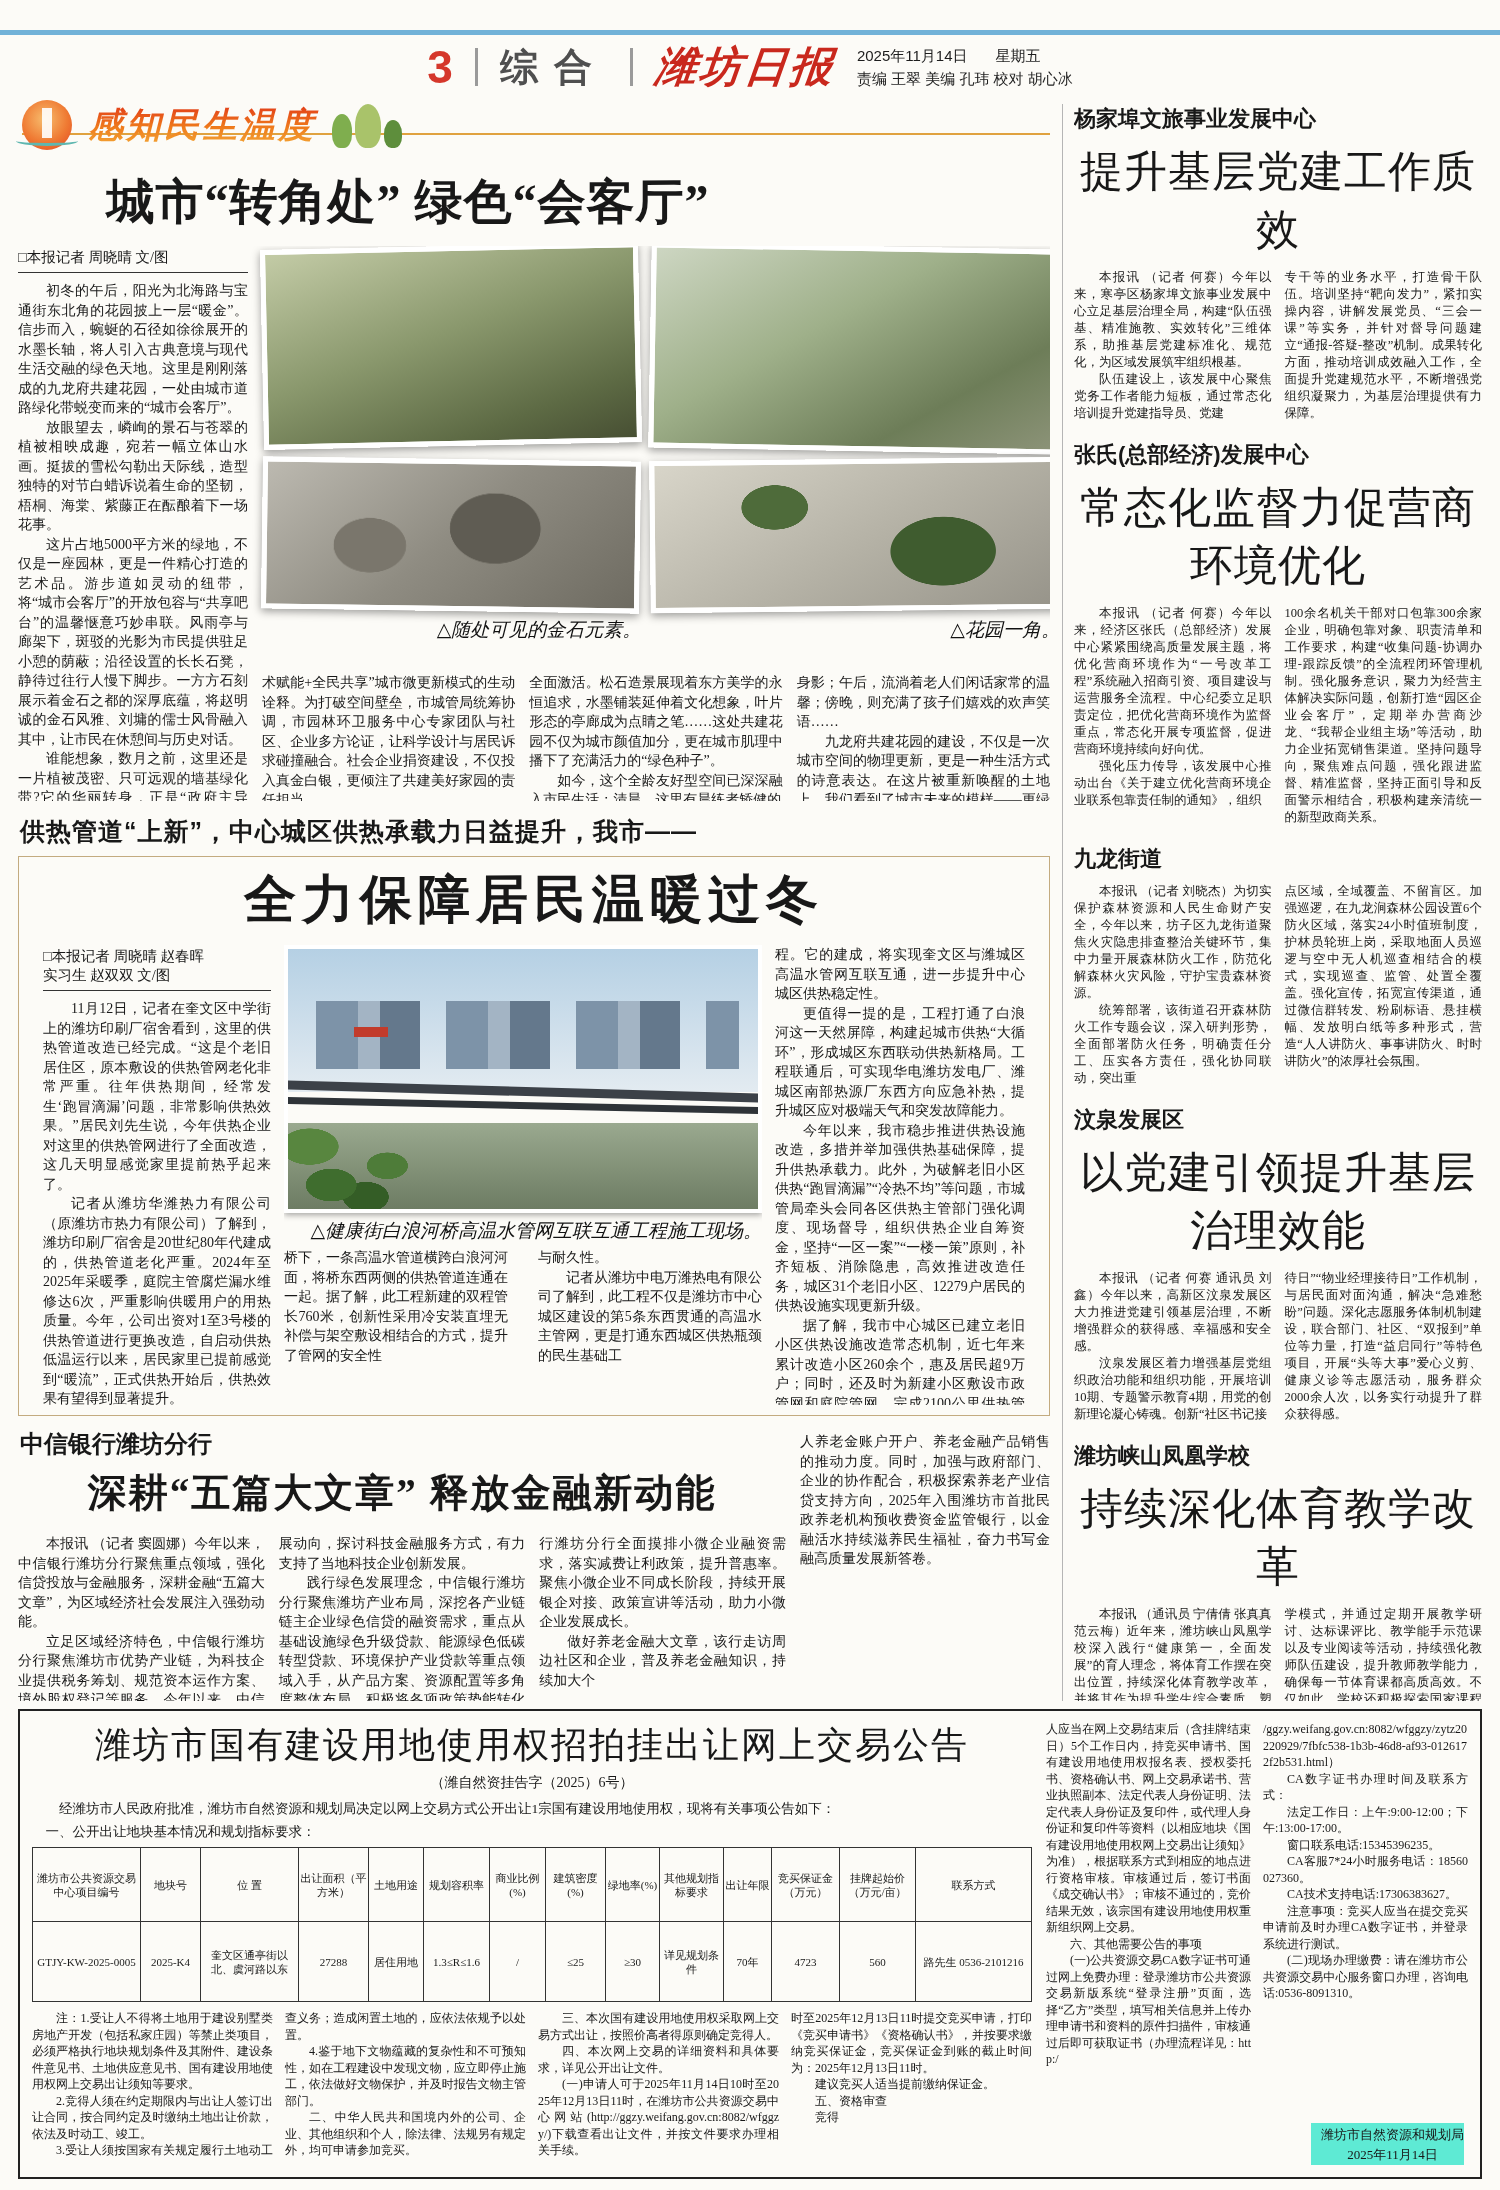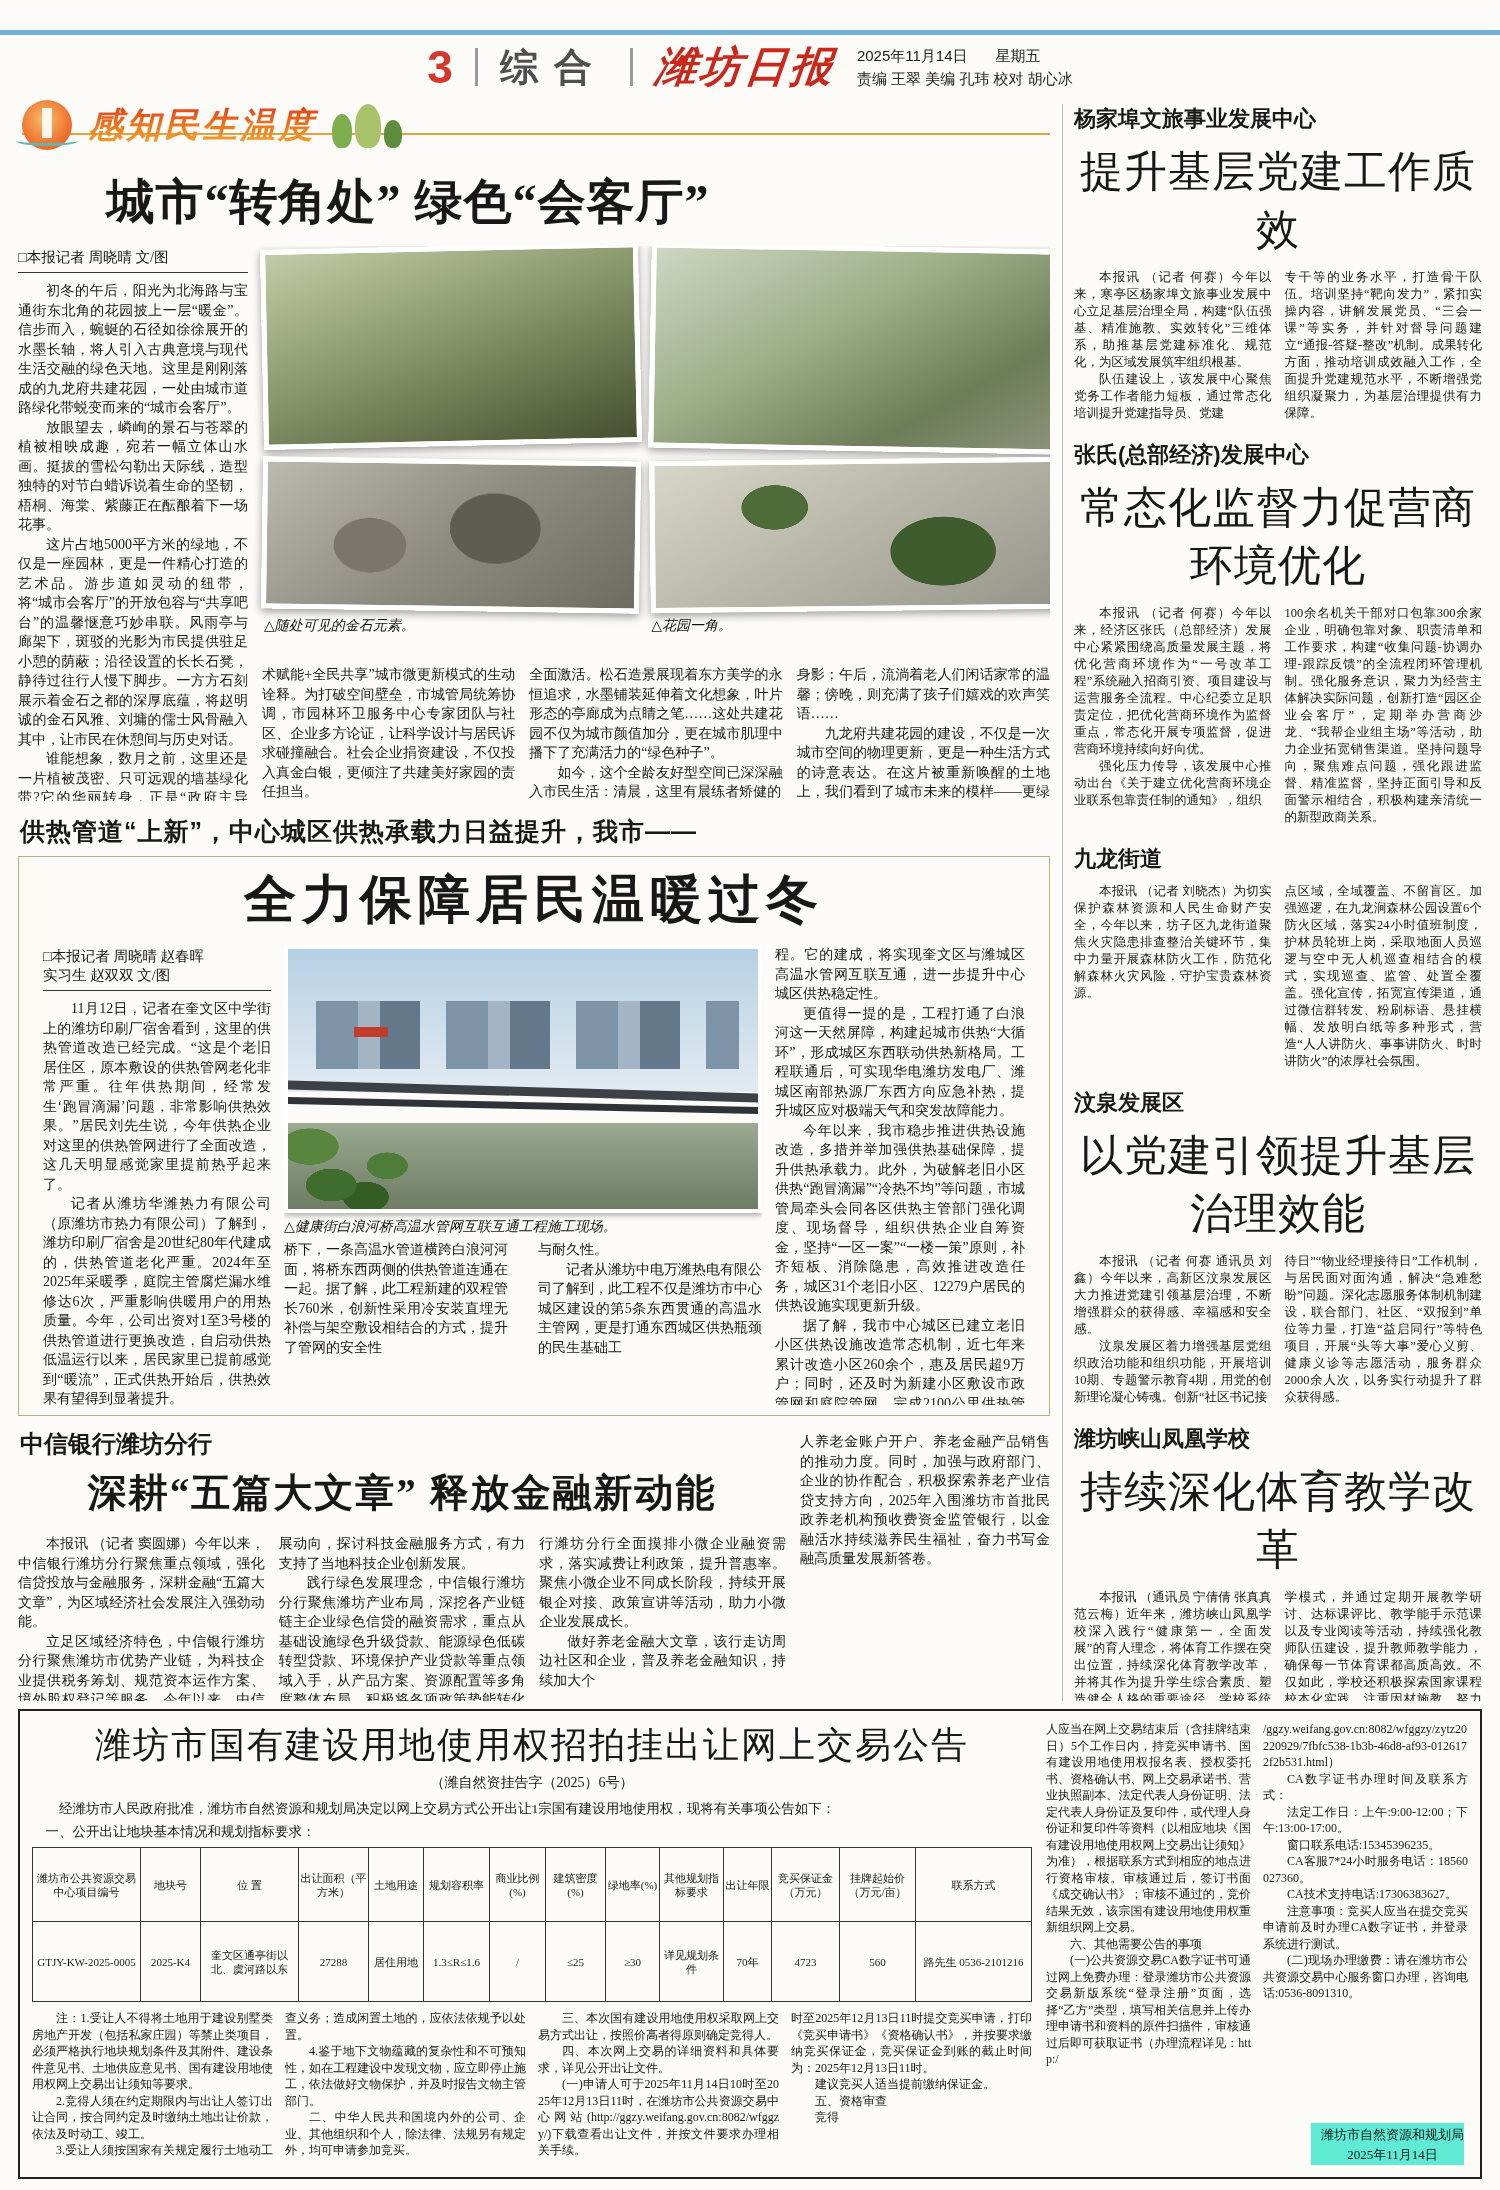--- a/index.html
+++ b/index.html
@@ -34,21 +34,21 @@
   .trees { display:flex; align-items:flex-end; gap:3px; height:46px; }
   .trees i { display:block; border-radius:50% 50% 40% 40%; }
   .t1 { width:20px; height:34px; background:#7fae4e; }
   .t2 { width:26px; height:44px; background:#a9c36a; }
   .t3 { width:18px; height:28px; background:#5e8e3c; }
 
   
   .bodytext p { font-size:14px; line-height:19.5px; text-align:justify; text-indent:2em; }
   [data-cont-first] p:first-child { text-indent:0; }
   .byline { font-size:14.5px; border-bottom:1.5px solid #333; padding:2px 0 5px 0; margin-bottom:8px; }
-  .caption { font-size:14px; font-style:italic; color:#111; }
+  .caption { font-size:19px; font-style:italic; color:#111;text-align:right; }
 
   
   .a1-title { width:780px; text-align:center; font-size:48px; font-weight:bold; letter-spacing:1px; margin:12px 0 12px 0; }
   .a1-row { display:flex; gap:14px; height:555px; overflow:hidden; }
   .a1-col1 { width:230px; flex:none; }
   .a1-photos { flex:1; display:flex; flex-direction:column; }
   .photo-grid { display:grid; grid-template-columns:48% 52%; column-gap:10px; row-gap:8px; }
   .photo { border:5px solid #fff; box-shadow:0 3px 8px rgba(0,0,0,.38); }
   .ph1 { height:200px; transform:rotate(-1.2deg); background:linear-gradient(160deg,#c3cba6,#8a986d 45%,#5d6a44 80%,#474f33); }
   .ph2 { height:205px; transform:rotate(1deg); background:linear-gradient(150deg,#cdd6c2,#9fb08a 40%,#6d7d58 75%,#8c9378); }
@@ -297,20 +297,21 @@
               <p>100余名机关干部对口包靠300余家企业，明确包靠对象、职责清单和工作要求，构建“收集问题-协调办理-跟踪反馈”的全流程闭环管理机制。强化服务意识，聚力为经营主体解决实际问题，创新打造“园区企业会客厅”，定期举办营商沙龙、“我帮企业组主场”等活动，助力企业拓宽销售渠道。坚持问题导向，聚焦难点问题，强化跟进监督、精准监督，坚持正面引导和反面警示相结合，积极构建亲清统一的新型政商关系。</p>
             </div>
         </div>
       </div>
 
       <div class="side-article">
         <div class="side-kicker">九龙街道</div>
         <div class="side-cols">
           <div>
               <p>本报讯 （记者 刘晓杰）为切实保护森林资源和人民生命财产安全，今年以来，坊子区九龙街道聚焦火灾隐患排查整治关键环节，集中力量开展森林防火工作，防范化解森林火灾风险，守护宝贵森林资源。</p>
+              <p>统筹部署，该街道召开森林防火工作专题会议，深入研判形势，全面部署防火任务，明确责任分工、压实各方责任，强化协同联动，突出重</p>
             </div>
           <div data-cont-first="">
               <p>点区域，全域覆盖、不留盲区。加强巡逻，在九龙涧森林公园设置6个防火区域，落实24小时值班制度，护林员轮班上岗，采取地面人员巡逻与空中无人机巡查相结合的模式，实现巡查、监管、处置全覆盖。强化宣传，拓宽宣传渠道，通过微信群转发、粉刷标语、悬挂横幅、发放明白纸等多种形式，营造“人人讲防火、事事讲防火、时时讲防火”的浓厚社会氛围。</p>
             </div>
         </div>
       </div>
 
       <div class="side-article">
         <div class="side-kicker">汶泉发展区</div>
         <div class="side-title">以党建引领提升基层治理效能</div>

